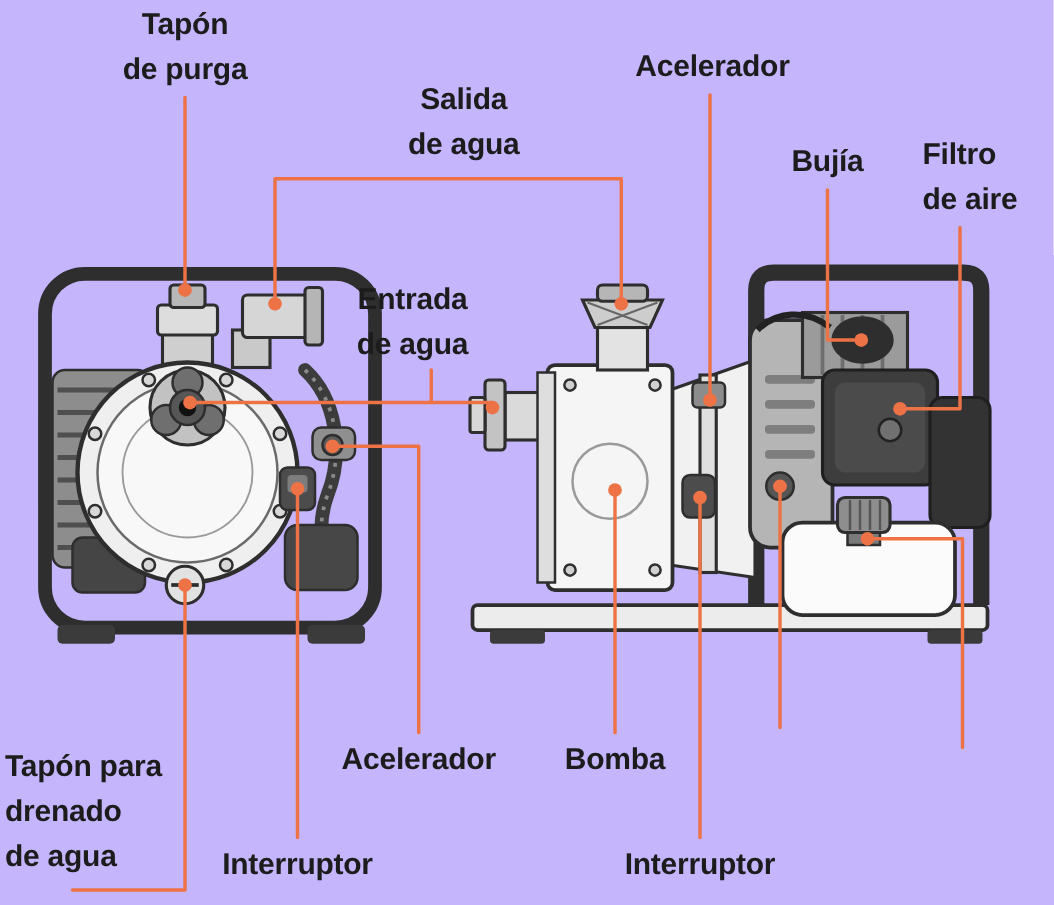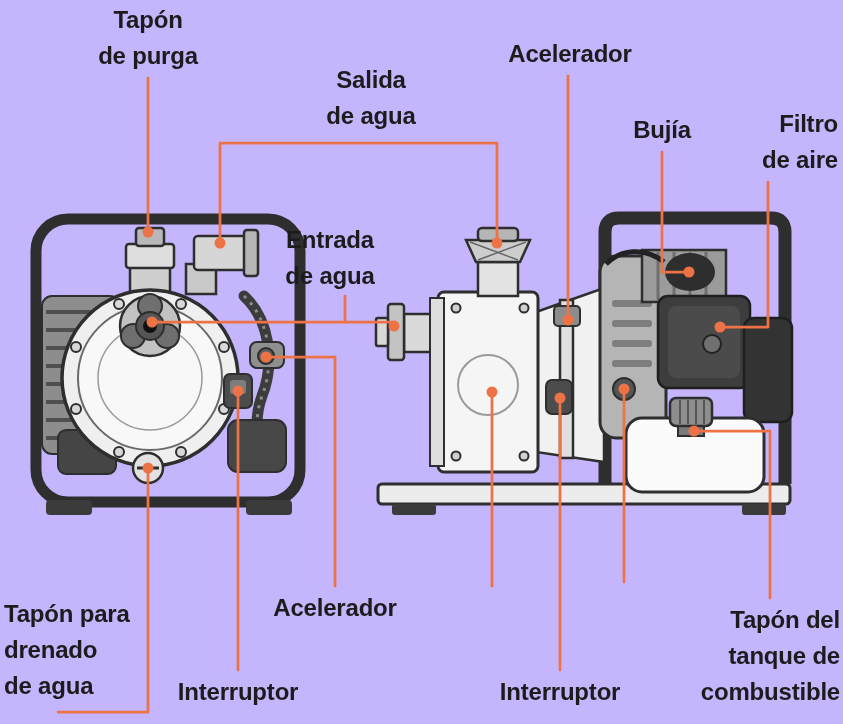--- a/index.html
+++ b/index.html
@@ -14,21 +14,21 @@
   .lbl{
     position:absolute;
     font-size:24px;
     font-weight:600;
     line-height:36px;
     color:#1c1c1c;
     white-space:pre-line;
     letter-spacing:-0.2px;
   }
   .c{text-align:center}
-  .r{text-align:right}
+  .r{text-align:left}
   .l{text-align:left}
   #lbl-tapon-purga   {left:58px;  top:2px;   width:180px;}
   #lbl-salida-agua   {left:301px; top:62px;  width:140px;}
   #lbl-acelerador-sup{left:505px; top:36px;  width:130px;}
   #lbl-bujia         {left:617px; top:112px; width:90px;}
   #lbl-filtro-aire   {left:738px; top:106px; width:100px;}
   #lbl-entrada-agua  {left:268px; top:222px; width:124px;}
   #lbl-tapon-drenado {left:4px;   top:596px; width:150px;}
   #lbl-interruptor-izq{left:170px;top:674px; width:136px;}
   #lbl-acelerador-inf{left:270px; top:590px; width:130px;}
@@ -225,17 +225,15 @@
   <div class="lbl c" id="lbl-bujia">Bujía</div>
   <div class="lbl r" id="lbl-filtro-aire">Filtro
 de aire</div>
   <div class="lbl c" id="lbl-entrada-agua">Entrada
 de agua</div>
   <div class="lbl l" id="lbl-tapon-drenado">Tapón para
 drenado
 de agua</div>
   <div class="lbl c" id="lbl-interruptor-izq">Interruptor</div>
   <div class="lbl c" id="lbl-acelerador-inf">Acelerador</div>
+  <div class="lbl c" id="lbl-bomba">Bomba</div>
   <div class="lbl c" id="lbl-interruptor-der">Interruptor</div>
-  <div class="lbl r" id="lbl-tapon-tanque">Tapón del
-tanque de
-combustible</div>
 </div>
 
 </body></html>

